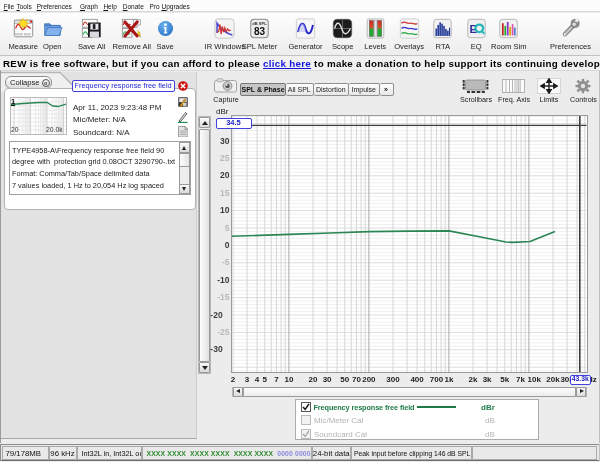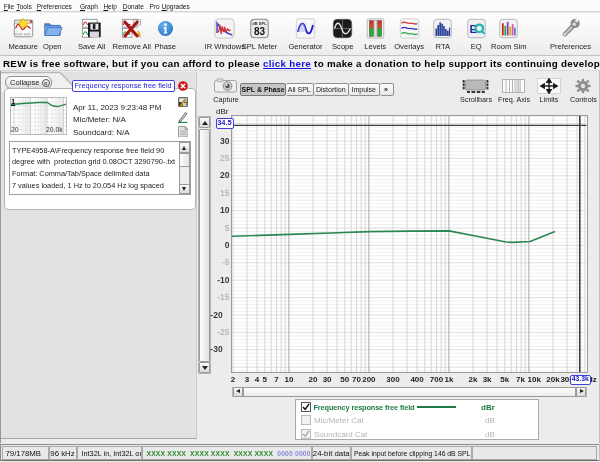--- a/index.html
+++ b/index.html
@@ -66,21 +66,21 @@
 <defs>
       <radialGradient id="gi" cx="0.4" cy="0.3" r="0.9">
         <stop offset="0" stop-color="#6db3ef"></stop>
         <stop offset="1" stop-color="#1a66c0"></stop>
       </radialGradient>
     </defs>
 <circle cx="12" cy="12" r="8.6" fill="url(#gi)"></circle>
 <circle cx="12" cy="7.6" r="1.55" fill="#fff"></circle>
 <path d="M10.2 10.4 L13.1 10.4 L13.1 16.2 L14 16.2 L14 17.8 L10.1 17.8 L10.1 16.2 L11 16.2 L11 12 L10.2 12 Z" fill="#fff"></path>
 </svg>
-<div class="lbl" style="left:150.2px;top:41.5px;width:30px;font-size:7.6px">Phase</div>
+<div class="lbl" style="left:150.2px;top:41.5px;width:30px;font-size:7.6px">Save</div>
 <svg class="ic" style="left:214.3px;top:18px" width="21.0" height="21.0" viewBox="0 0 24 24">
 <rect x="1" y="1" width="22" height="22" rx="4" fill="#f4f4f4" stroke="#c0c0c0" stroke-width="1"></rect>
 <path d="M3.5 17 L3.5 6 C8 13,14 17.5,21 19.5" fill="none" stroke="#4444cc" stroke-width="1.7"></path>
 <path d="M3.5 16.5 L5.5 15 L6.8 7.5 L8.2 18.5 L9.6 9.5 L11 16 L12.4 11 L13.8 15.5 L15.4 12.5 L17 14.5 L19 13.8" fill="none" stroke="#cc3333" stroke-width="1.4"></path>
 </svg>
 <div class="lbl" style="left:198.8px;top:41.5px;width:52px;font-size:7.6px">IR Windows</div>
 <svg class="ic" style="left:249.0px;top:18px" width="21.0" height="21.0" viewBox="0 0 24 24">
 <rect x="2" y="1.5" width="20" height="21" rx="4" fill="#ececec" stroke="#8a8a8a" stroke-width="1.2"></rect>
 <text x="12" y="8" font-family="Liberation Sans" font-size="4.6" font-weight="bold" fill="#333" text-anchor="middle">dB SPL</text>
 <text x="12" y="19.5" font-family="Liberation Sans" font-size="11.5" font-weight="bold" fill="#111" text-anchor="middle">83</text>
@@ -485,21 +485,21 @@
 <div style="position:absolute;right:0.5px;top:106.5px;width:26px;text-align:right;font-size:8.5px;color:#b9b9b9;font-weight:bold">5</div>
 <div style="position:absolute;right:0.5px;top:123.9px;width:26px;text-align:right;font-size:8.5px;color:#3a3a3a;font-weight:bold">0</div>
 <div style="position:absolute;right:0.5px;top:141.3px;width:26px;text-align:right;font-size:8.5px;color:#b9b9b9;font-weight:bold">-5</div>
 <div style="position:absolute;right:0.5px;top:158.7px;width:26px;text-align:right;font-size:8.5px;color:#3a3a3a;font-weight:bold">-10</div>
 <div style="position:absolute;right:0.5px;top:176.1px;width:26px;text-align:right;font-size:8.5px;color:#b9b9b9;font-weight:bold">-15</div>
 <div style="position:absolute;right:0.5px;top:193.5px;width:26px;text-align:center;font-size:8.5px;color:#3a3a3a;font-weight:bold">-20</div>
 <div style="position:absolute;right:0.5px;top:210.9px;width:26px;text-align:right;font-size:8.5px;color:#b9b9b9;font-weight:bold">-25</div>
 <div style="position:absolute;right:0.5px;top:228.3px;width:26px;text-align:center;font-size:8.5px;color:#3a3a3a;font-weight:bold">-30</div>
 </div>
 
-<div class="blue-box" style="left:215.5px;top:118px;width:18px;height:11px;line-height:7.5px">34.5</div>
+<div class="blue-box" style="left:215.5px;top:118px;width:36px;height:11px;line-height:7.5px">34.5</div>
 
 <div style="position:absolute;left:221.0px;top:374.5px;width:24px;text-align:center;font-size:8px;color:#222;font-weight:bold">2</div>
 <div style="position:absolute;left:235.1px;top:374.5px;width:24px;text-align:center;font-size:8px;color:#222;font-weight:bold">3</div>
 <div style="position:absolute;left:245.1px;top:374.5px;width:24px;text-align:center;font-size:8px;color:#222;font-weight:bold">4</div>
 <div style="position:absolute;left:252.8px;top:374.5px;width:24px;text-align:center;font-size:8px;color:#222;font-weight:bold">5</div>
 <div style="position:absolute;left:264.5px;top:374.5px;width:24px;text-align:center;font-size:8px;color:#222;font-weight:bold">7</div>
 <div style="position:absolute;left:276.9px;top:374.5px;width:24px;text-align:center;font-size:8px;color:#222;font-weight:bold">10</div>
 <div style="position:absolute;left:301.0px;top:374.5px;width:24px;text-align:center;font-size:8px;color:#222;font-weight:bold">20</div>
 <div style="position:absolute;left:315.1px;top:374.5px;width:24px;text-align:center;font-size:8px;color:#222;font-weight:bold">30</div>
 <div style="position:absolute;left:332.8px;top:374.5px;width:24px;text-align:center;font-size:8px;color:#222;font-weight:bold">50</div>

